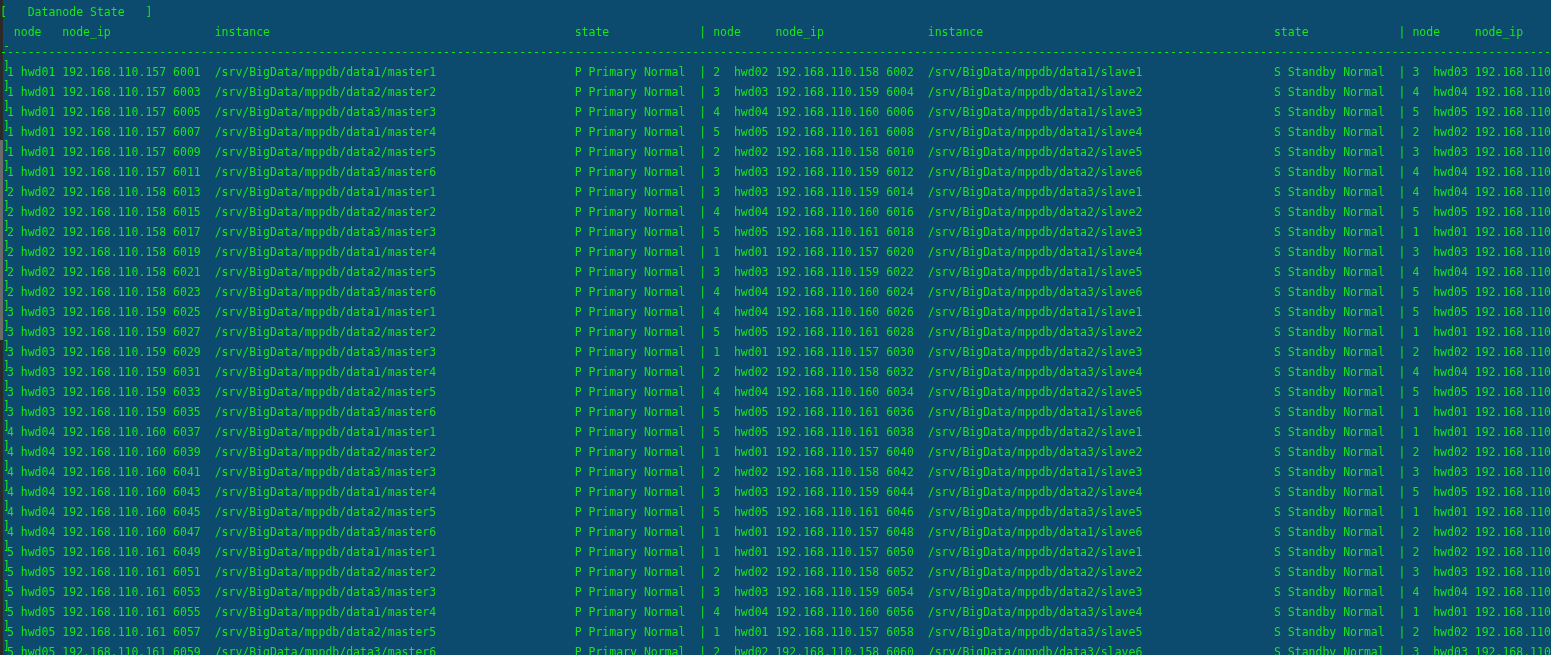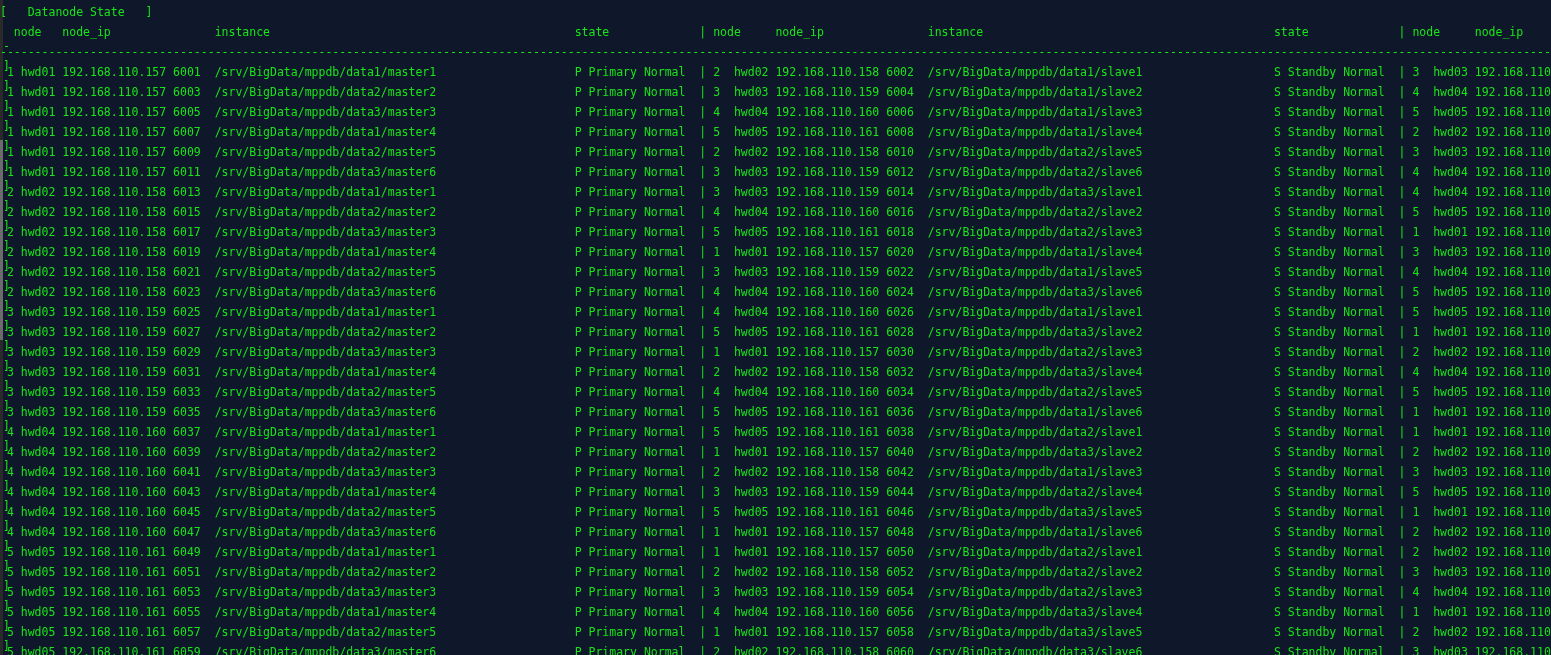--- a/index.html
+++ b/index.html
@@ -15,21 +15,21 @@
     font-family: "DejaVu Sans Mono", "Liberation Mono", monospace;
     font-size: 11.5px;
     line-height: 20px;
     color: #19e619;
     -webkit-font-smoothing: none;
   }
   #terminal {
     position: relative;
     width: 1551px;
     height: 655px;
-    background: #0f172a;
+    background: #0c4a6e;
     overflow: hidden;
   }
   .scrollbar-track {
     position: absolute;
     left: 0;
     top: 0;
     width: 3px;
     height: 655px;
     background: #2a2a2a;
   }

